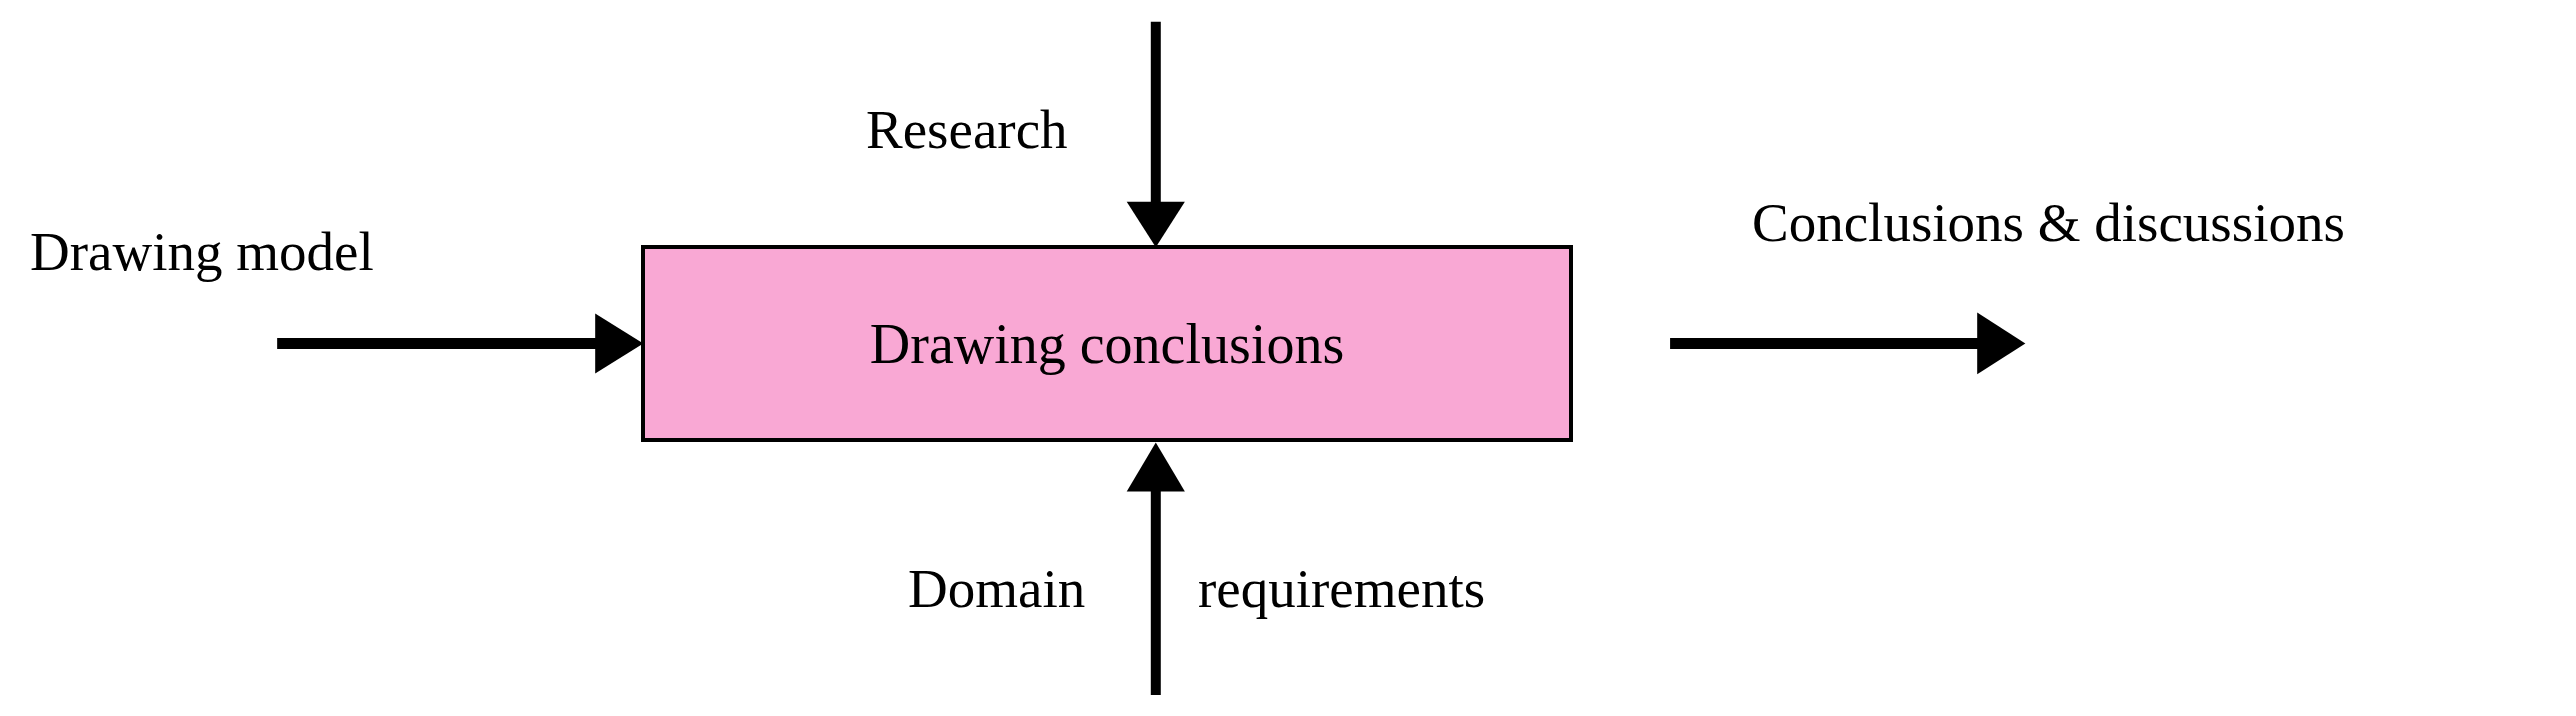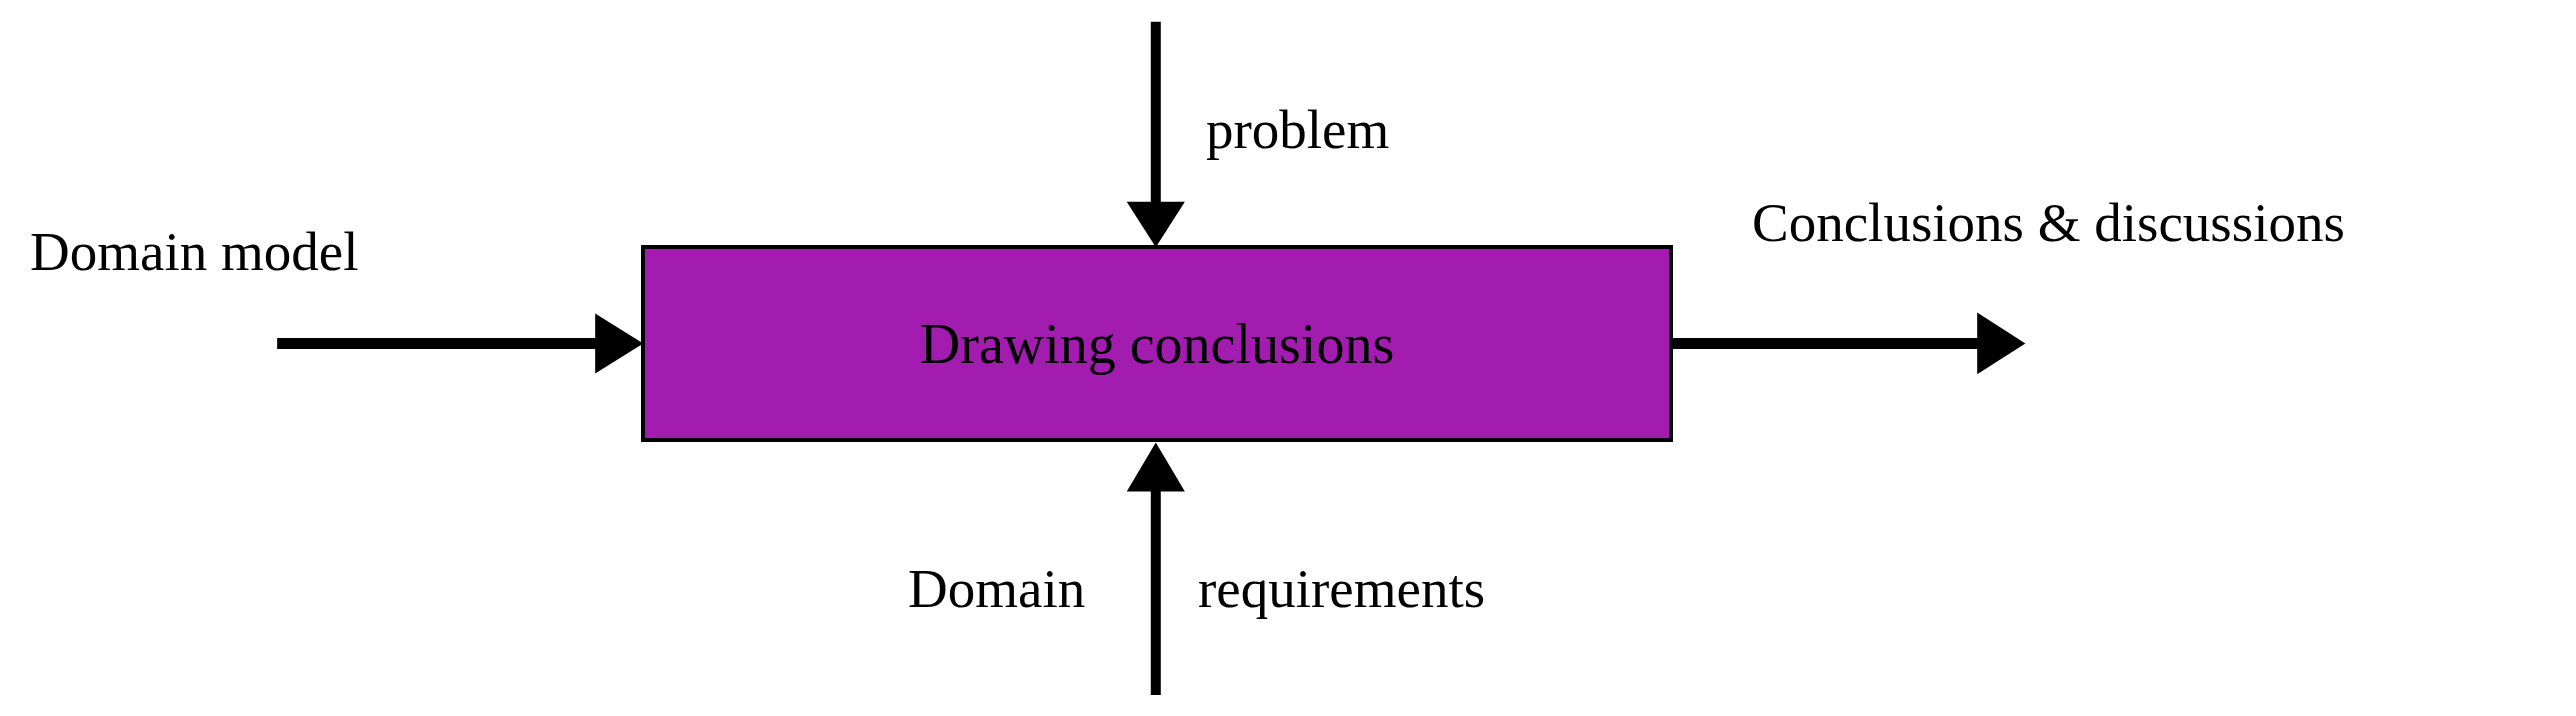--- a/index.html
+++ b/index.html
@@ -30,25 +30,25 @@
     white-space: nowrap;
     font-family: "Liberation Serif", "DejaVu Serif", serif;
     color: #000000;
     line-height: 1;
   }
   
   #process-box {
     position: absolute;
     left: 641px;
     top: 245px;
-    width: 1032px;
+    width: 932px;
     height: 197px;
     border: 4.5px solid #000000;
     box-sizing: border-box;
-    background: #a21caf;
+    background: #f9a8d4;
   }
   #process-box-label {
     position: absolute;
     left: 0;
     right: 0;
     top: 50%;
     transform: translateY(-50%);
     text-align: center;
     font-size: 56px;
     letter-spacing: 0px;
@@ -110,24 +110,24 @@
     <g>
       <line x1="1838" y1="378" x2="2186" y2="378" stroke="#000000" stroke-width="12"></line>
       <polygon points="2176,344 2229,378 2176,412" fill="#000000"></polygon>
     </g>
   </svg>
 
   <div id="process-box">
     <div id="process-box-label">Drawing conclusions</div>
   </div>
 
-  <div class="lbl" id="label-input-left">Domain model</div>
+  <div class="lbl" id="label-input-left">Drawing model</div>
 
+  <div class="lbl" id="label-control-top-a">Research</div>
 
-  <div class="lbl" id="label-control-top-b">problem</div>
 
   <div class="lbl" id="label-mechanism-bottom-a">Domain</div>
 
   <div class="lbl" id="label-mechanism-bottom-b">requirements</div>
 
   <div class="lbl" id="label-output-right">Conclusions &amp; discussions</div>
 
 </div>
 
 

